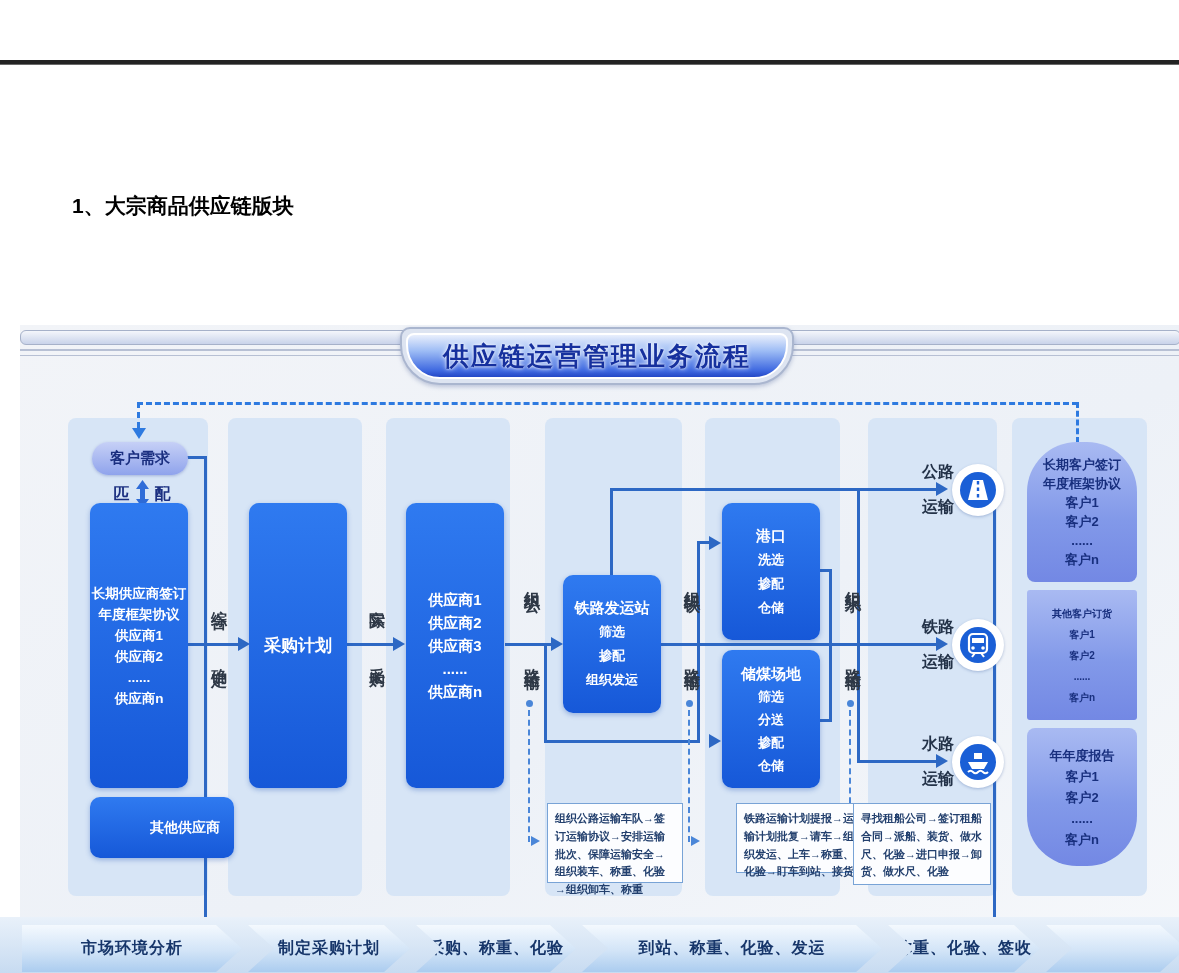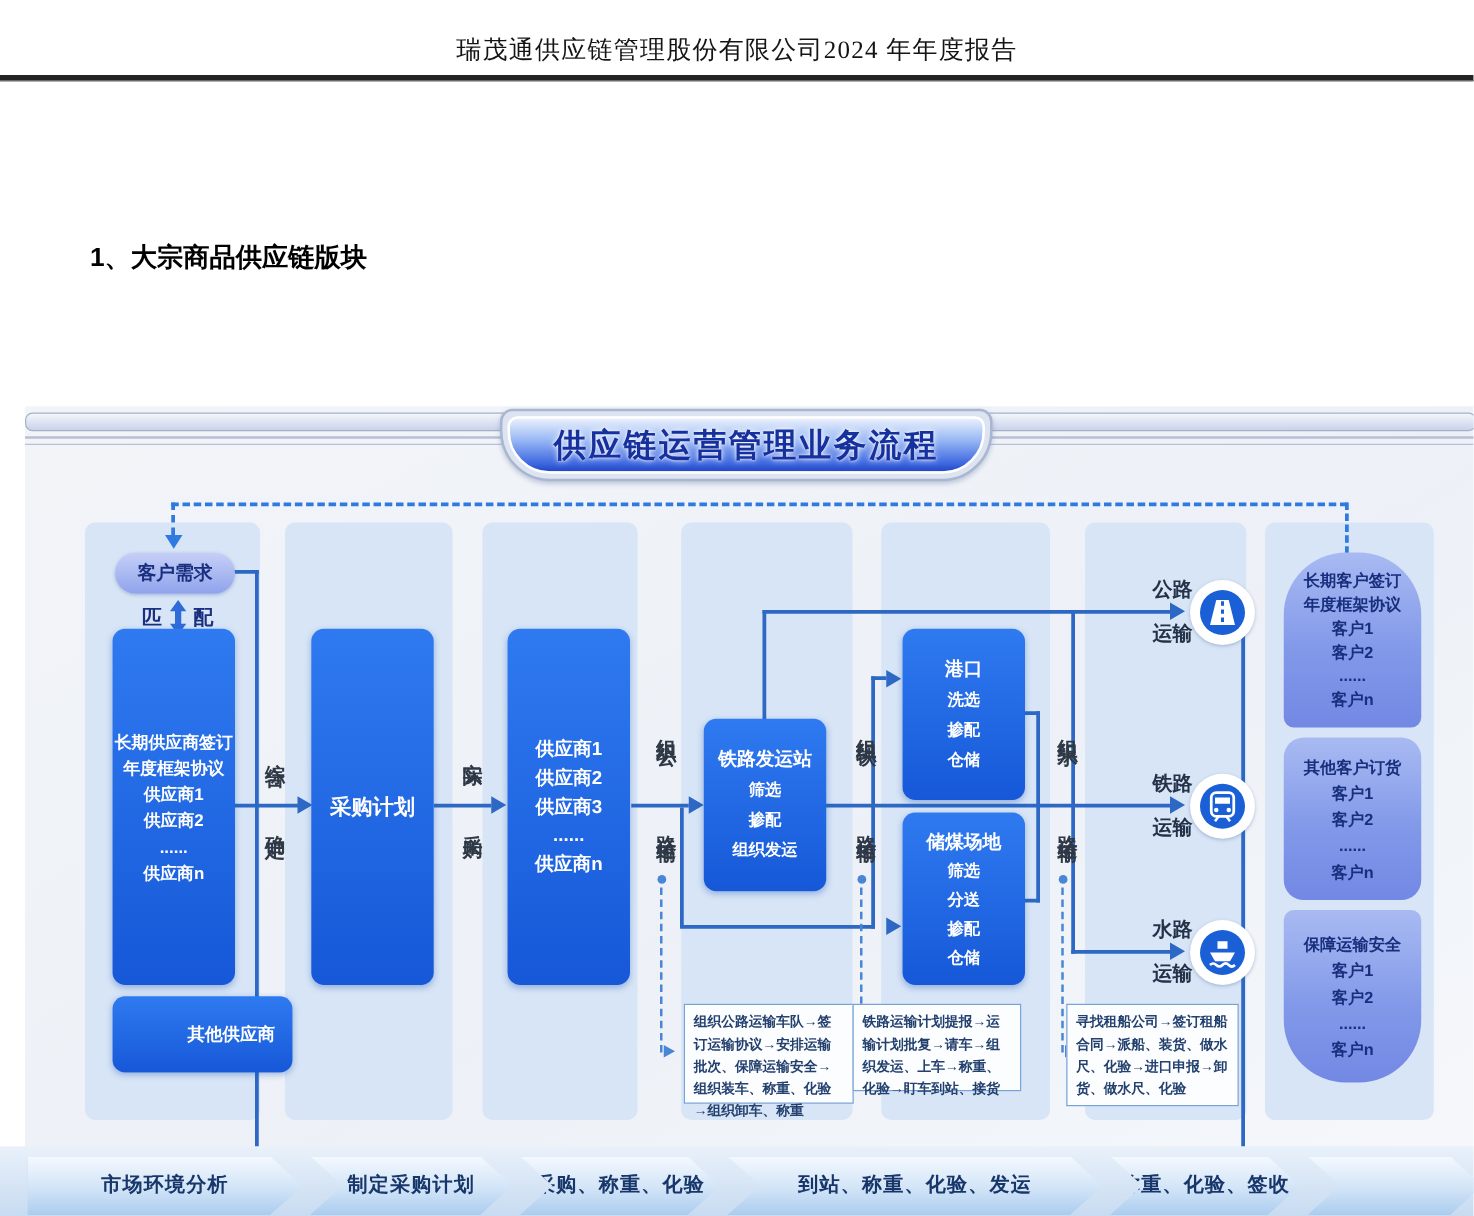--- a/index.html
+++ b/index.html
@@ -57,21 +57,20 @@
         background:linear-gradient(180deg,#f4f9fe 0%,#d2e4f7 55%,#abccef 100%);
         clip-path:polygon(0 0,calc(100% - 26px) 0,100% 50%,calc(100% - 26px) 100%,0 100%,26px 50%);
         filter:drop-shadow(0 0 1px #82abdc);}
   .chev.first{clip-path:polygon(0 0,calc(100% - 26px) 0,100% 50%,calc(100% - 26px) 100%,0 100%);}
 </style>
 </head>
 <body>
 
 <div id="page">
 
-  <div class="abs" id="report-title">瑞茂通供应链管理股份有限公司2024 年年度报告</div>
   <div class="abs" id="header-rule"></div>
   <div class="abs" id="sub-heading">1、大宗商品供应链版块</div>
 
   <div class="abs" id="diagram-bg"></div>
   <div class="abs framebar" style="top:330px;height:13px;"></div>
   <div class="abs frameline" style="top:349px;height:2px;"></div>
   <div class="abs frameline" style="top:355px;height:1px;"></div>
   <div class="abs" id="title-banner-outer"></div>
   <div class="abs" id="title-banner-inner">
     <span id="diagram-title">供应链运营管理业务流程</span>
@@ -242,37 +241,37 @@
   </div>
 
   <div class="abs peribox" style="left:1027px;top:442px;width:110px;height:140px;border-radius:50px 50px 8px 8px;font-size:13px;line-height:19px;">
     <div>长期客户签订</div>
     <div>年度框架协议</div>
     <div>客户1</div>
     <div>客户2</div>
     <div>......</div>
     <div>客户n</div>
   </div>
-  <div class="abs peribox" style="left:1027px;top:590px;width:110px;height:130px;border-radius:16px;font-size:13px;line-height:21px;">
+  <div class="abs peribox" style="left:1027px;top:590px;width:110px;height:130px;border-radius:3px;font-size:10px;line-height:21px;">
     <div>其他客户订货</div>
     <div>客户1</div>
     <div>客户2</div>
     <div>......</div>
     <div>客户n</div>
   </div>
   <div class="abs peribox" style="left:1027px;top:728px;width:110px;height:138px;border-radius:8px 8px 50px 50px;font-size:13px;line-height:21px;">
-    <div>保障运输安全</div>
+    <div>年年度报告</div>
     <div>客户1</div>
     <div>客户2</div>
     <div>......</div>
     <div>客户n</div>
   </div>
 
   <div class="abs notebox" style="left:547px;top:803px;width:136px;height:80px;">组织公路运输车队→签订运输协议→安排运输批次、保障运输安全→组织装车、称重、化验→组织卸车、称重</div>
-  <div class="abs notebox" style="left:682px;top:803px;width:135px;height:70px;">铁路运输计划提报→运输计划批复→请车→组织发运、上车→称重、化验→盯车到站、接货</div>
+  <div class="abs notebox" style="left:736px;top:803px;width:135px;height:70px;">铁路运输计划提报→运输计划批复→请车→组织发运、上车→称重、化验→盯车到站、接货</div>
   <div class="abs notebox" style="left:853px;top:803px;width:138px;height:82px;">寻找租船公司→签订租船合同→派船、装货、做水尺、化验→进口申报→卸货、做水尺、化验</div>
 
   <div class="abs" id="bottom-strip"></div>
   <div class="abs chev first" style="left:22px;width:220px;">市场环境分析</div>
   <div class="abs chev" style="left:248px;width:162px;">制定采购计划</div>
   <div class="abs chev" style="left:416px;width:160px;">采购、称重、化验</div>
   <div class="abs chev" style="left:582px;width:300px;">到站、称重、化验、发运</div>
   <div class="abs chev" style="left:888px;width:152px;">称重、化验、签收</div>
   <div class="abs chev" style="left:1046px;width:140px;"></div>
 

